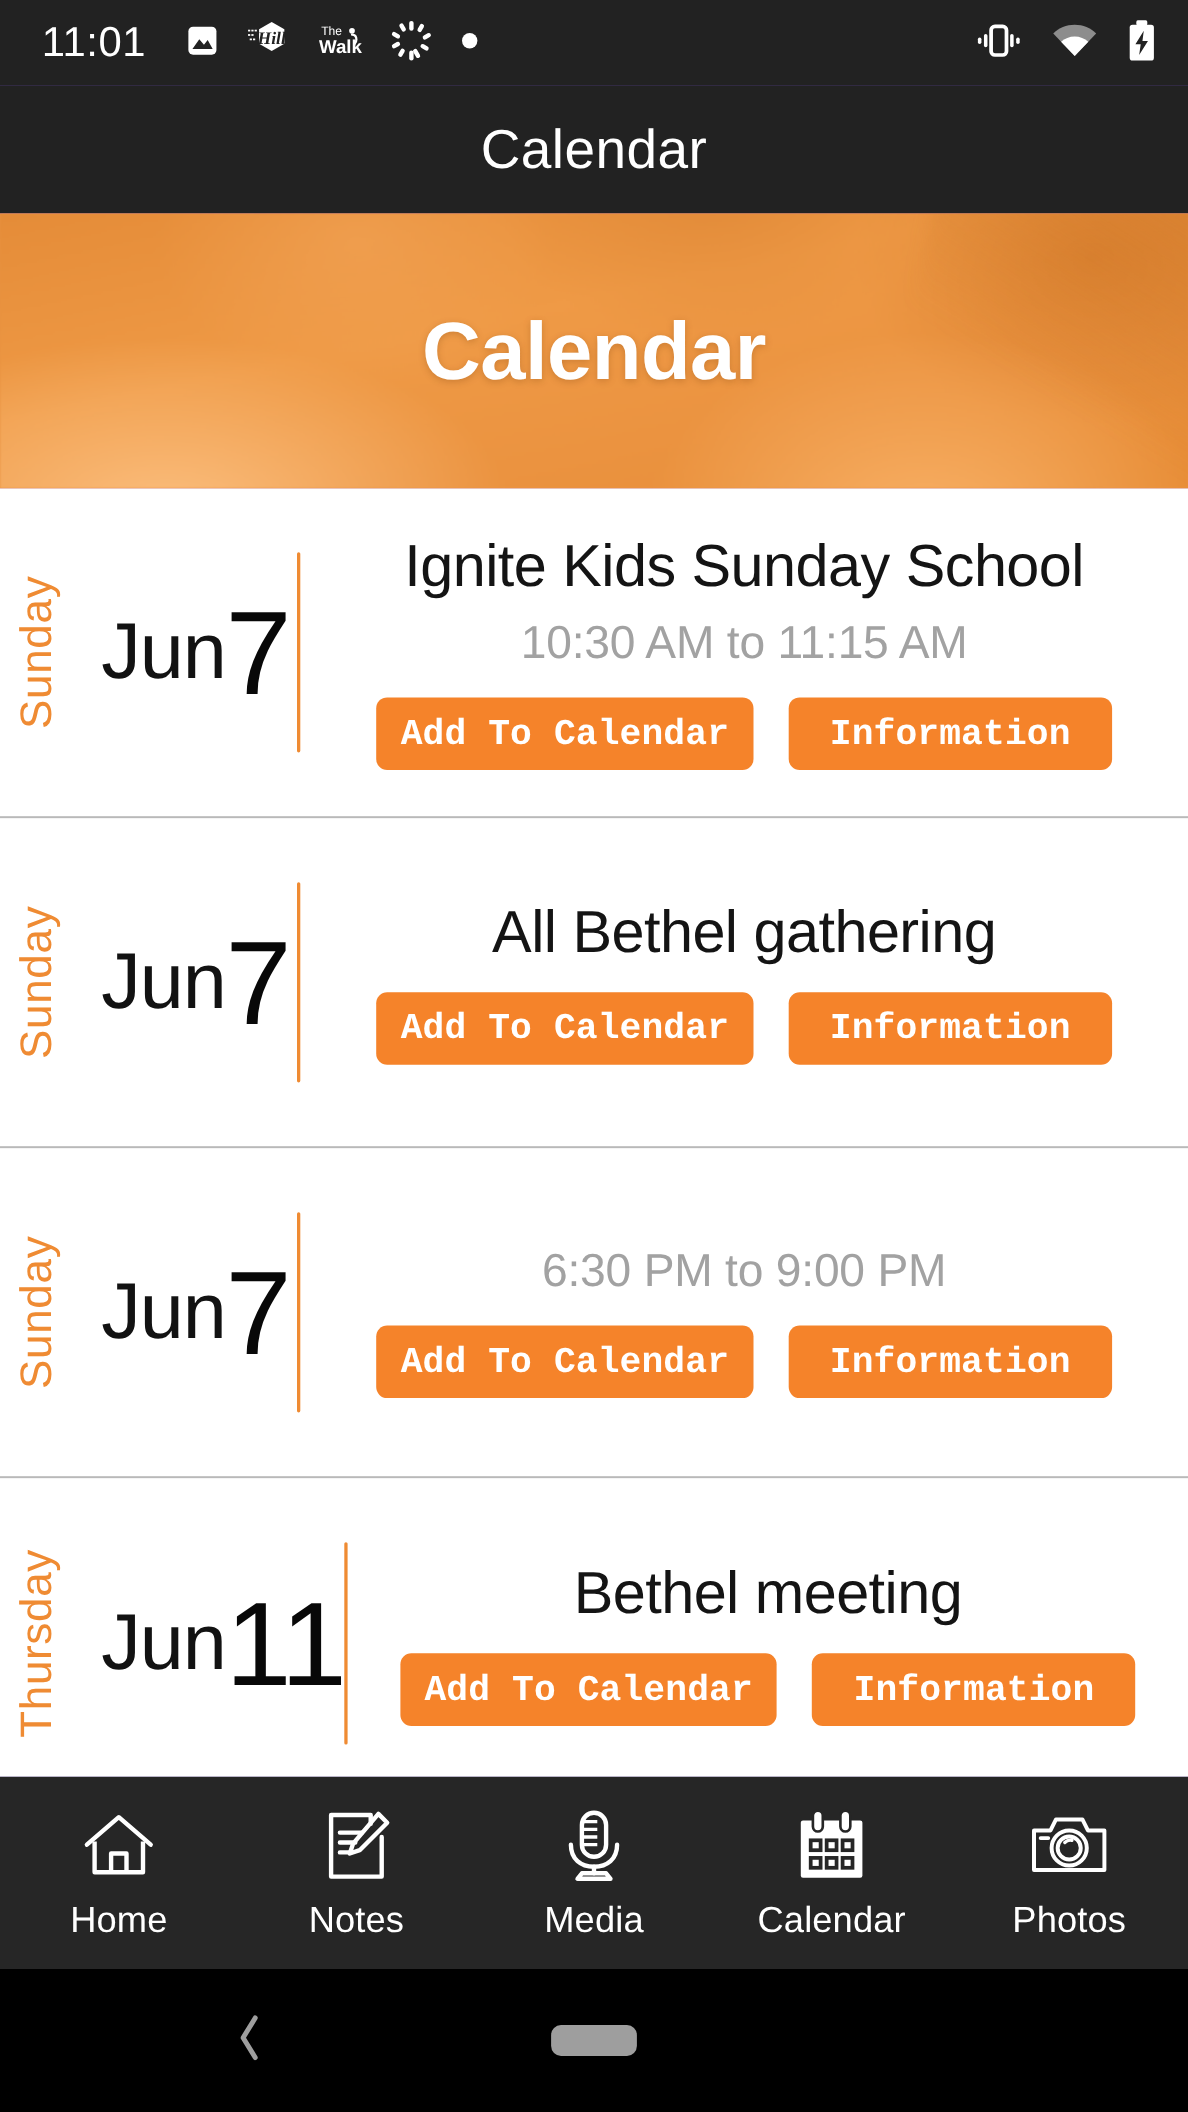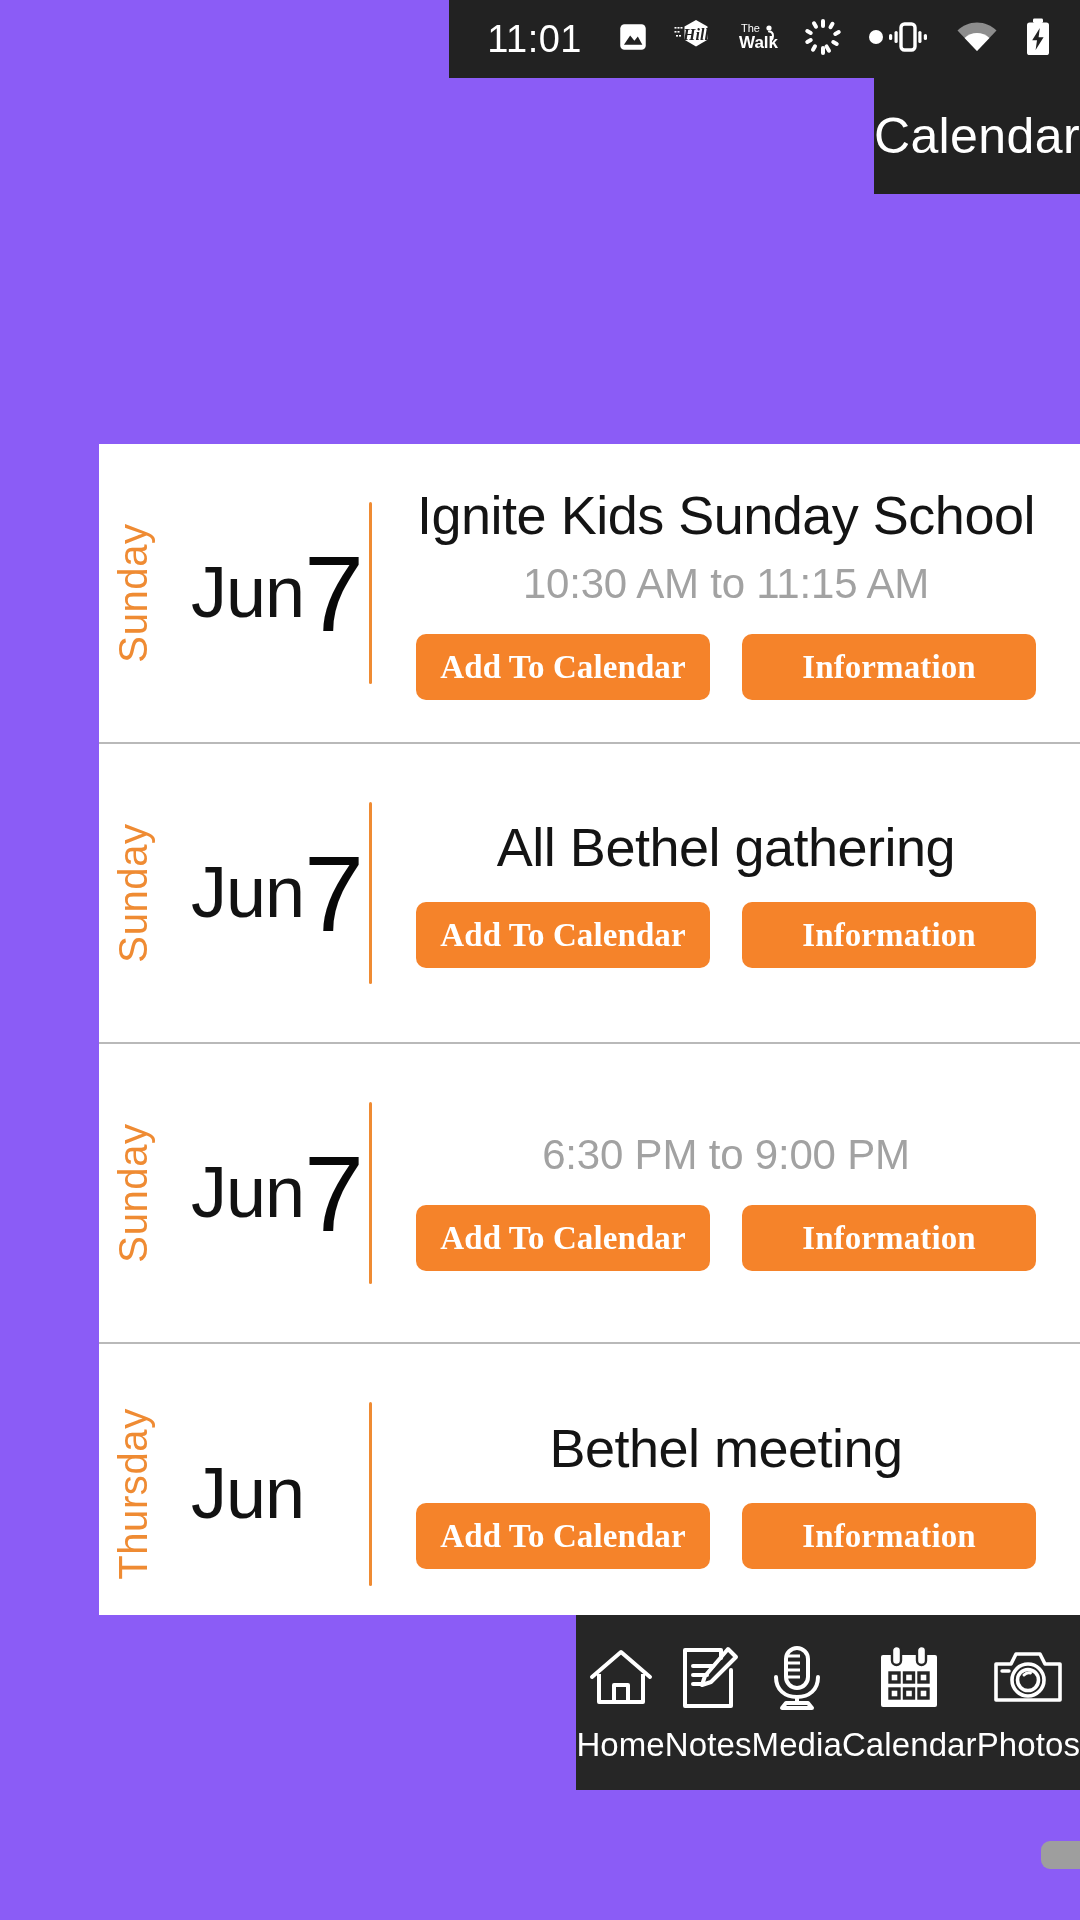--- a/index.html
+++ b/index.html
@@ -8,21 +8,20 @@
     width:1080px; height:1920px;
     background:#ffffff;
     font-family:"Liberation Sans", sans-serif;
     overflow:hidden;
   }
   #screen {
     position:relative;
     width:1080px; height:1920px;
     display:flex; flex-direction:column;
     background:#8b5cf6;
-    align-items:flex-end;
   }
 
   
   .statusbar {
     height:78px; flex:0 0 78px;
     background:#222222;
     display:flex; align-items:center;
     padding:0 28px 0 38px;
     color:#ffffff;
   }
@@ -151,21 +150,21 @@
     letter-spacing:-0.2px;
   }
   .ev-actions {
     margin-top:26px;
     display:flex; align-items:center; gap:32px;
   }
   .btn {
     background:#f5832a;
     color:#ffffff;
     border:none; border-radius:10px;
-    font-family:Liberation Serif, serif;
+    font-family:Liberation Mono, monospace;
     font-size:33px; font-weight:700;
     letter-spacing:0.1px;
     padding:0 22px;
     height:66px;
     display:flex; align-items:center; justify-content:center;
     cursor:pointer;
     white-space:nowrap;
   }
   .btn-add { min-width:294px; }
   .btn-info { min-width:294px; }
@@ -373,20 +372,21 @@
           <button class="btn btn-info">Information</button>
         </div>
       </div>
     </div>
 
     <div class="event-row">
       <div class="date-block">
         <span class="dayname">Thursday</span>
         <span class="date-stack">
           <span class="month">Jun</span>
+          <span class="daynum">11</span>
         </span>
       </div>
       <div class="vrule"></div>
       <div class="detail">
         <div class="ev-title">Bethel meeting</div>
         <div class="ev-actions">
           <button class="btn btn-add">Add To Calendar</button>
           <button class="btn btn-info">Information</button>
         </div>
       </div>

